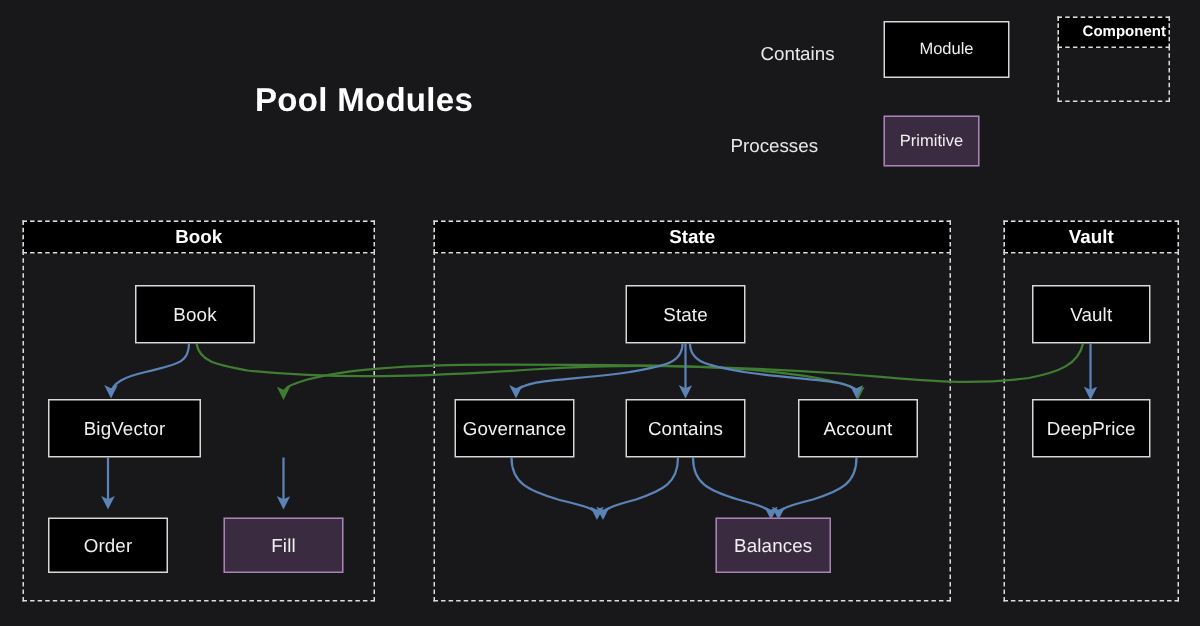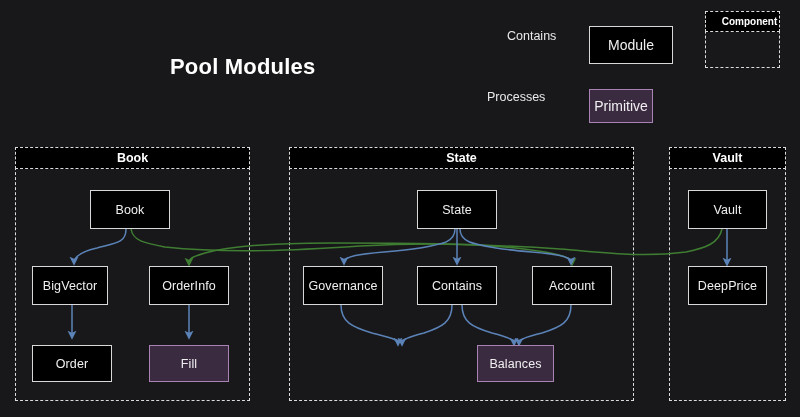--- a/index.html
+++ b/index.html
@@ -18,21 +18,21 @@
            border:1.7px dashed #dcdcdc;background:transparent;}
   .cluster-label{position:absolute;box-sizing:border-box;background:#000;
            border:1.7px dashed #dcdcdc;display:flex;align-items:center;
            justify-content:center;font-size:12.5px;font-weight:bold;color:#fff;}
 
   #title{position:absolute;left:170px;top:54px;font-size:22px;font-weight:bold;
          color:#fff;letter-spacing:.2px;}
 
   .legend-label{position:absolute;font-size:12.5px;color:#e9e9ea;}
   .legend-box{position:absolute;box-sizing:border-box;display:flex;align-items:center;
-        justify-content:center;font-size:14px;background:#000;border:1.4px solid #d8d8d8;color:#f0f0f1;margin-top:12px;}
+        justify-content:center;font-size:11px;background:#000;border:1.4px solid #d8d8d8;color:#f0f0f1;}
   .legend-box.primitive{background:#3b2b40;border-color:#a983b4;}
   .legend-dashed{position:absolute;box-sizing:border-box;border:1.7px dashed #dcdcdc;background:transparent;}
   .legend-dashed-label{position:absolute;box-sizing:border-box;background:#000;
         border:1.7px dashed #dcdcdc;display:flex;align-items:center;justify-content:center;
         font-size:10px;font-weight:bold;color:#fff;padding-left:14px;}
 </style>
 </head>
 <body>
 
 <div id="stage">
@@ -94,22 +94,21 @@
 
       <path d="M462,305 C462,322 472,327 492,333 C507,337 514,339 514,344" stroke="#5b83b8" marker-end="url(#arrow-blue)"></path>
 
       <path d="M571,305 C571,322 561,327 542,333 C526,337 519,339 519,344" stroke="#5b83b8" marker-end="url(#arrow-blue)"></path>
 
       <path d="M727,229 L727,264" stroke="#5b83b8" marker-end="url(#arrow-blue)"></path>
     </g>
   </svg>
 
   <div class="node" style="left:90px;top:190px;width:80px;height:39px;">Book</div>
-  <div class="node" style="left:32px;top:266px;width:76px;height:39px;">BigVector</div>
-  <div class="node" style="left:149px;top:266px;width:80px;height:39px;">OrderInfo</div>
+  <div class="node" style="left:32px;top:266px;width:102px;height:39px;">BigVector</div>
   <div class="node primitive" style="left:149px;top:345px;width:80px;height:37px;">Fill</div>
   <div class="node" style="left:32px;top:345px;width:80px;height:37px;">Order</div>
 
   <div class="node" style="left:417px;top:190px;width:80px;height:39px;">State</div>
   <div class="node" style="left:303px;top:266px;width:80px;height:39px;">Governance</div>
   <div class="node" style="left:417px;top:266px;width:80px;height:39px;">Contains</div>
   <div class="node" style="left:532px;top:266px;width:80px;height:39px;">Account</div>
   <div class="node primitive" style="left:477px;top:345px;width:77px;height:37px;">Balances</div>
 
   <div class="node" style="left:688px;top:190px;width:79px;height:39px;">Vault</div>

